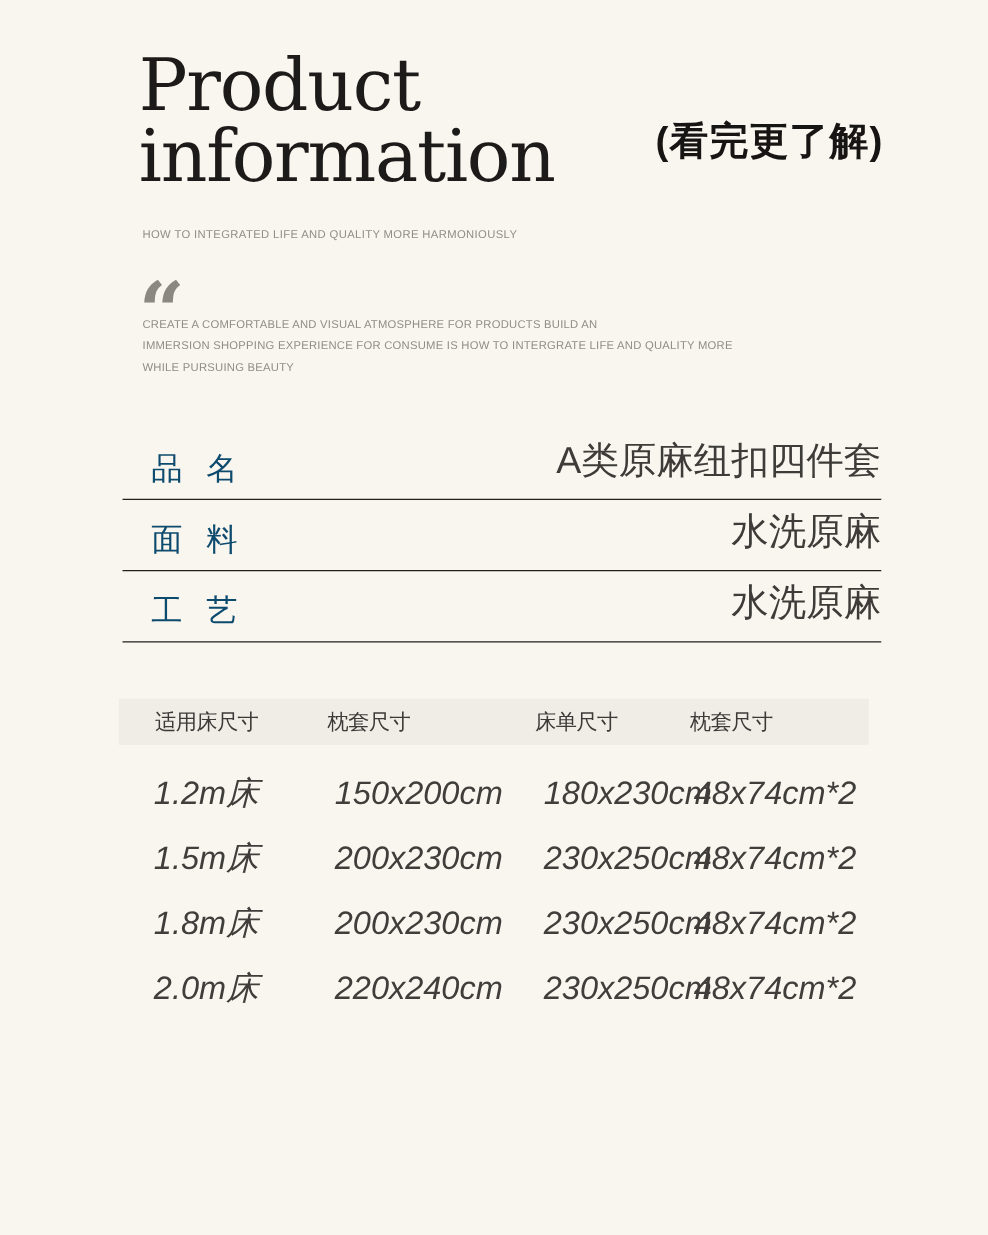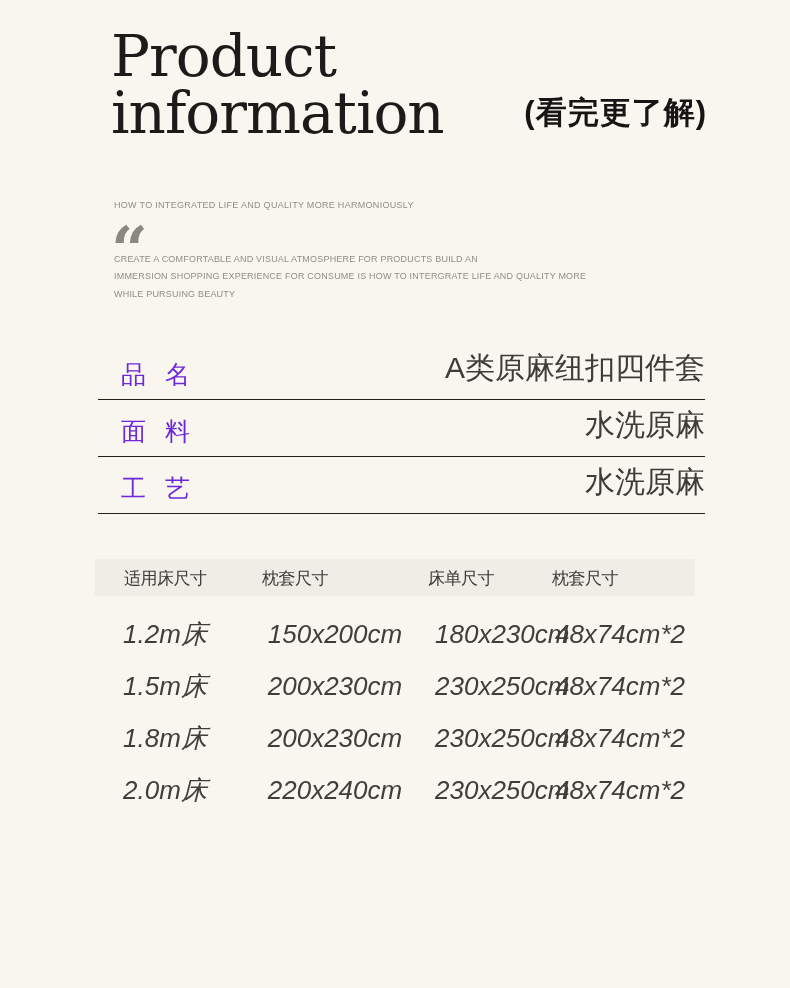--- a/index.html
+++ b/index.html
@@ -13,42 +13,42 @@
     height: 988px;
     background: #f9f6ef;
     overflow: hidden;
     color: #201f1d;
   }
 
   
   .title {
     position: absolute;
     left: 111px;
-    top: 28px;
+    top: 40px;
     font-family: "DejaVu Serif", serif;
     font-weight: 400;
     font-size: 58px;
     line-height: 57px;
     letter-spacing: -1px;
     color: #1c1b19;
   }
   .title-note {
     position: absolute;
     top: 92px;
     right: 83px;
     font-size: 31px;
     letter-spacing: 1px;
     color: #161513;
     white-space: nowrap;
     font-weight: bold;
   }
   .subtitle {
     position: absolute;
     left: 114px;
-    top: 200px;
+    top: 182px;
     font-size: 9px;
     letter-spacing: 0.3px;
     color: #8f8d86;
     white-space: nowrap;
   }
   .quote {
     position: absolute;
     left: 111px;
     top: 218px;
     height: 40px;
@@ -80,21 +80,21 @@
     display: flex;
     justify-content: space-between;
     align-items: flex-end;
     height: 57px;
     box-sizing: border-box;
     border-bottom: 1.5px solid #22211e;
     padding-bottom: 8px;
   }
   .spec-label {
     font-size: 25px;
-    color: #6d28d9;
+    color: #0c4a6e;
     word-spacing: 12px;
     padding-left: 23px;
     white-space: nowrap;
   }
   .spec-value {
     font-size: 30px;
     color: #3d3c39;
     white-space: nowrap;
     padding-bottom: 2px;
   }

